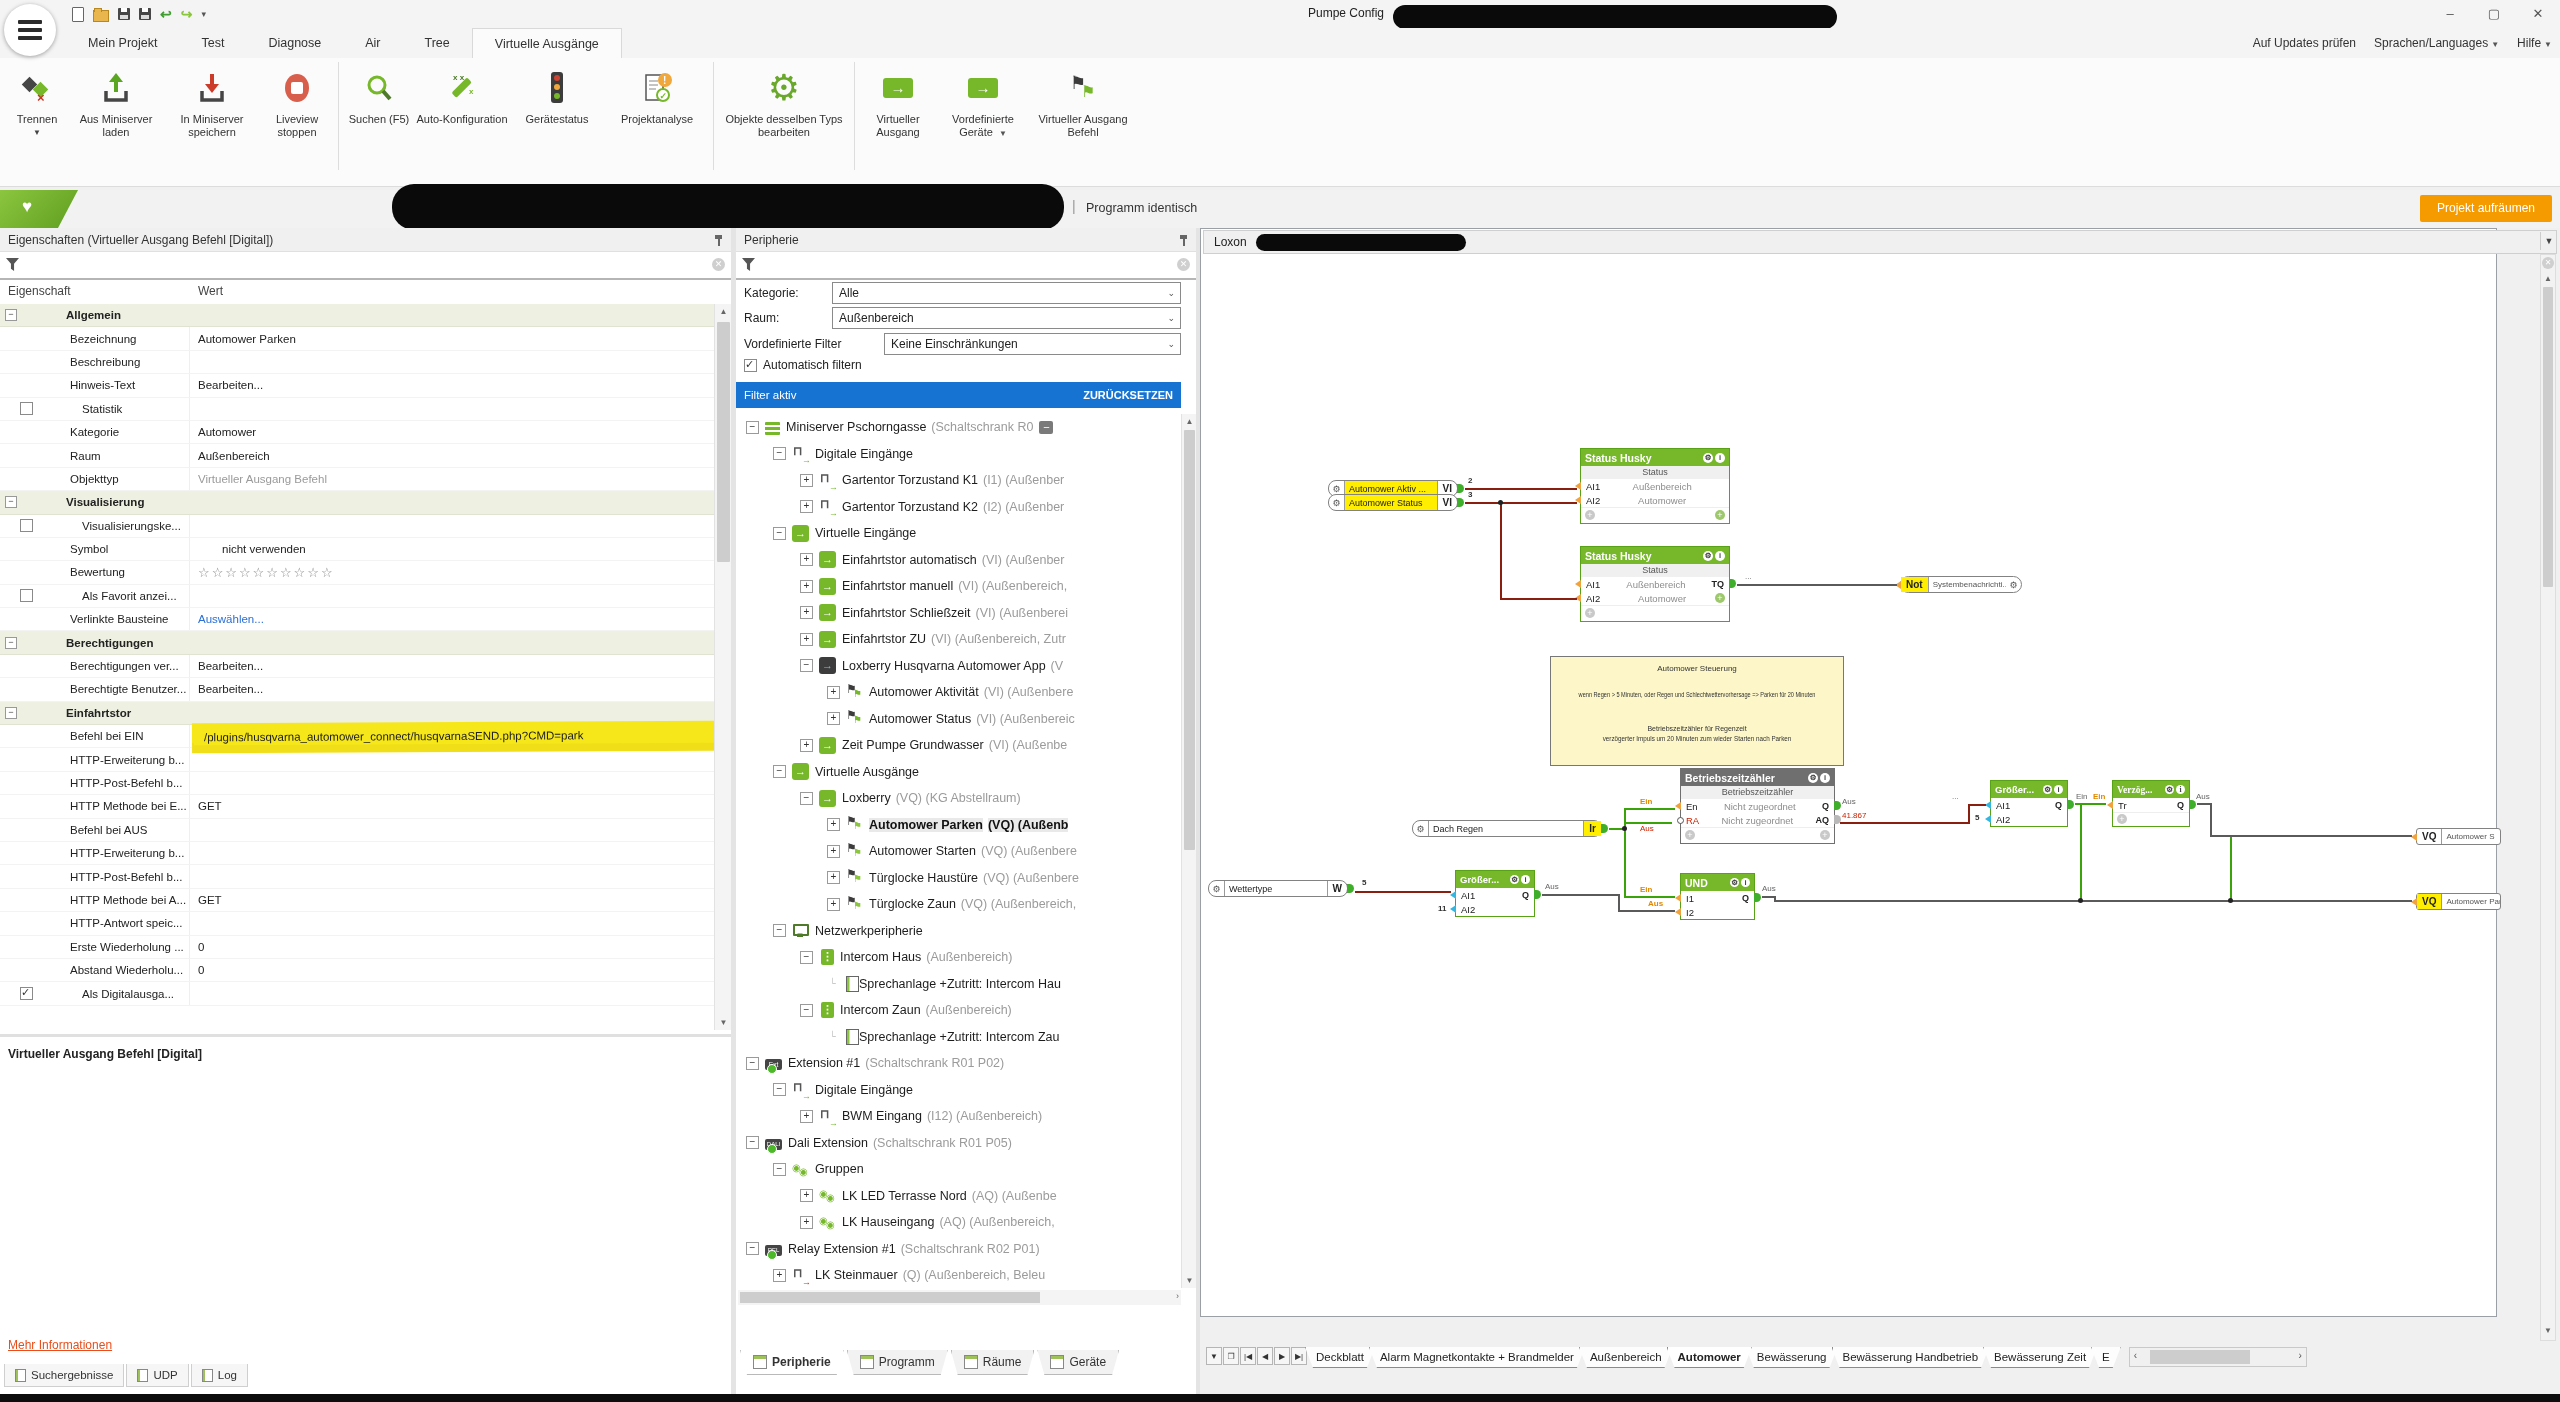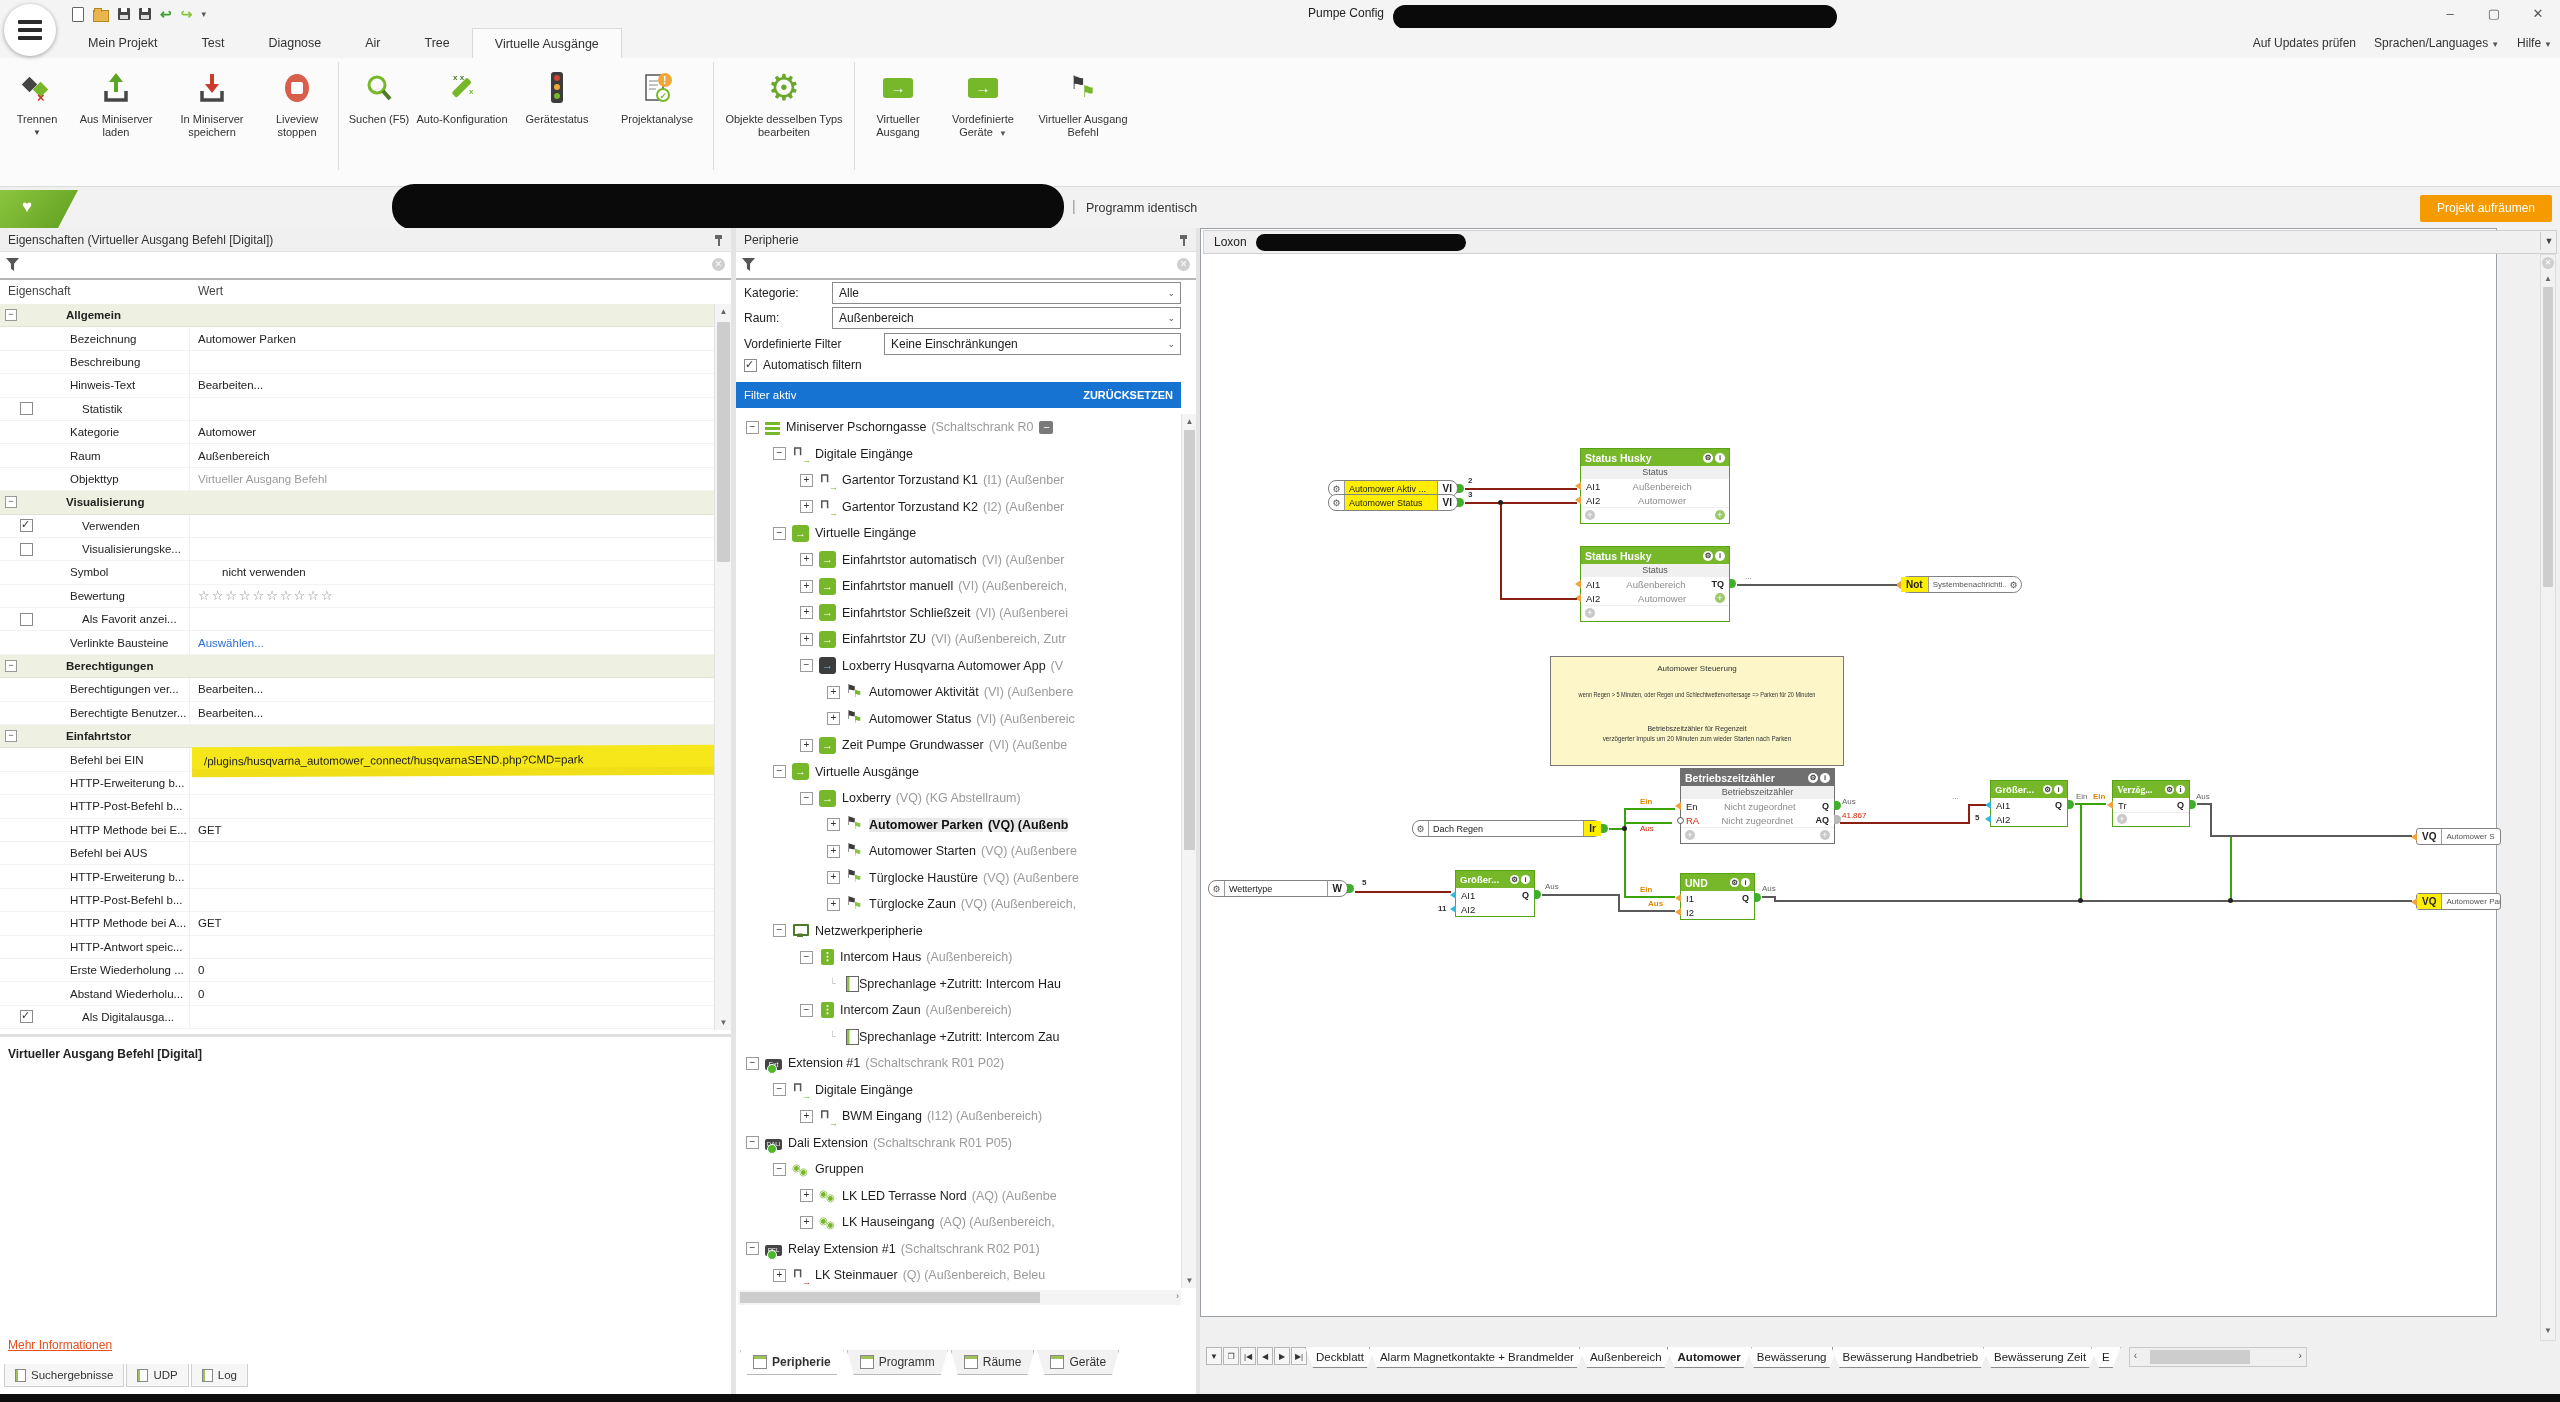--- a/index.html
+++ b/index.html
@@ -472,28 +472,20 @@
 
         <div class="prow grp">
           <div class="pleft">
             <span class="pgexp">−</span>
 
             <span class="pname">Visualisierung</span>
           </div>
           <div class="pval"></div>
         </div>
 
-        <div class="prow">
-          <div class="pleft">
-
-            <span class="cb cb-on"></span>
-            <span class="pname">Verwenden</span>
-          </div>
-          <div class="pval"></div>
-        </div>
 
         <div class="prow">
           <div class="pleft">
 
             <span class="cb cb-off"></span>
             <span class="pname">Visualisierungske...</span>
           </div>
           <div class="pval"></div>
         </div>
 

